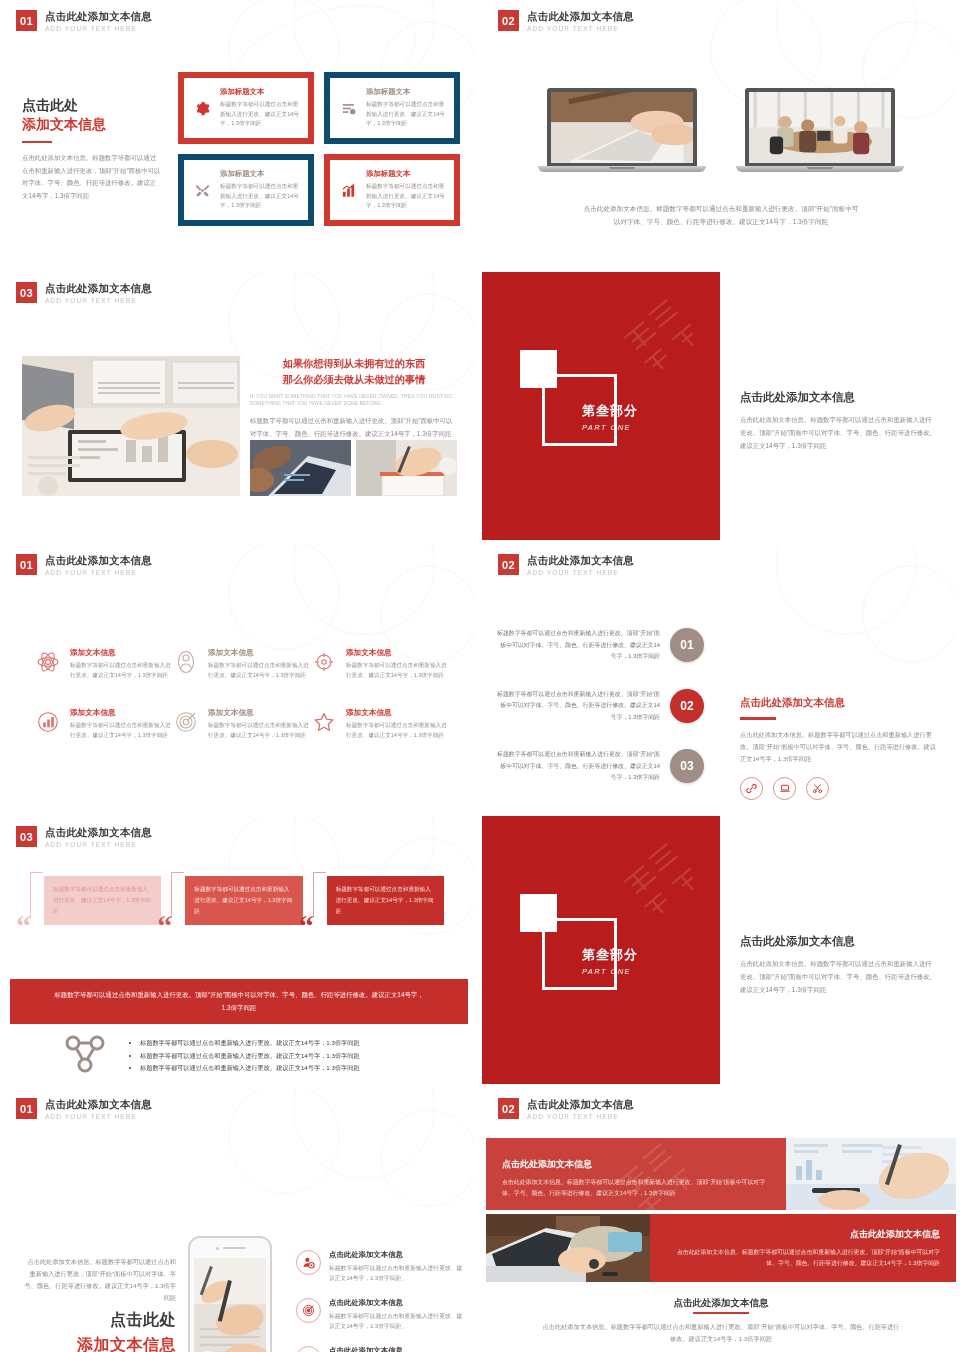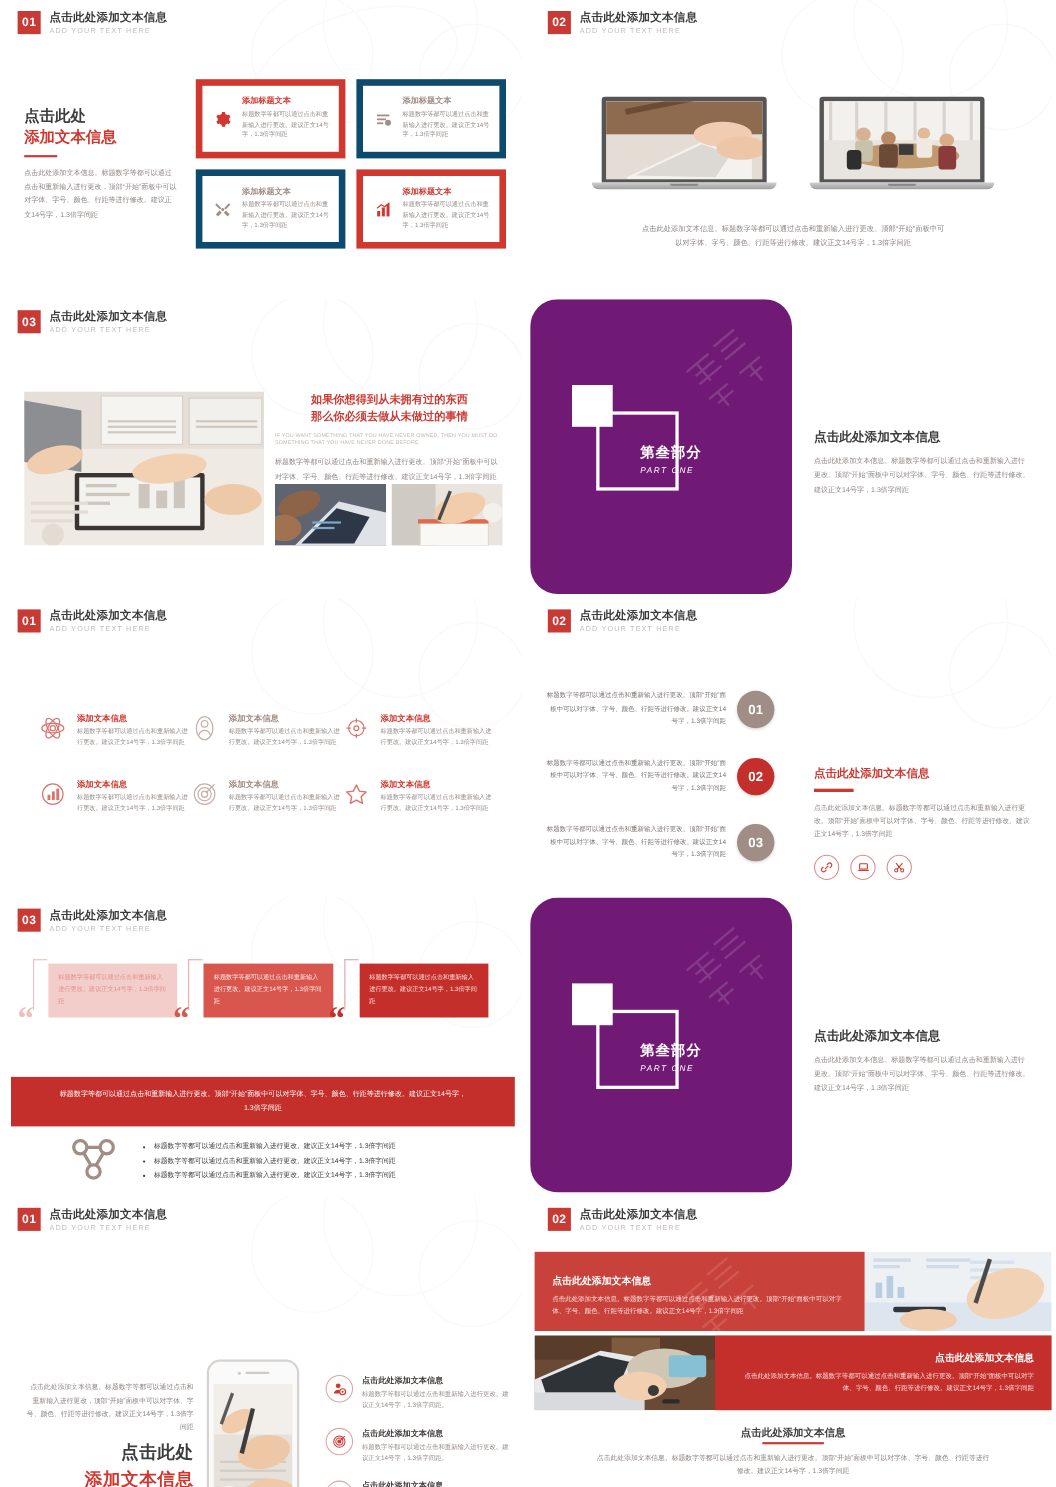--- a/index.html
+++ b/index.html
@@ -73,21 +73,21 @@
   
   .s3-main { position: absolute; left: 22px; top: 84px; width: 218px; height: 140px; }
   .s3-right { position: absolute; left: 250px; top: 84px; width: 208px; }
   .s3-q1 { font-size: 10.2px; font-weight: 700; color: #cc3a33; line-height: 1.55; text-align: center; }
   .s3-en { font-size: 4.9px; color: #c2b8b4; line-height: 1.5; margin-top: 5px; letter-spacing: .15px; }
   .s3-body { font-size: 6.4px; color: #8d8683; line-height: 1.95; margin-top: 8px; }
   .s3-thumbs { position: absolute; left: 250px; top: 168px; display: flex; gap: 5px; }
   .s3-thumbs > div { width: 101px; height: 56px; }
 
   
-  .part-red { position: absolute; left: 0; top: 0; width: 238px; height: 100%; background: #701a75; border-radius: 25px; }
+  .part-red { position: absolute; left: 0; top: 0; width: 238px; height: 100%; background: #b91c1c; }
   .part-sq { position: absolute; left: 38px; top: 78px; width: 37px; height: 38px; background: #fff; }
   .part-frame { position: absolute; left: 60px; top: 102px; width: 75px; height: 72px; border: 3px solid #fff; }
   .part-label { position: absolute; left: 100px; top: 130px; color: #fff; }
   .part-cn { font-size: 13px; font-weight: 700; letter-spacing: 1px; }
   .part-en { font-size: 7.5px; font-style: italic; letter-spacing: 1.4px; margin-top: 3px; }
   .part-txt { position: absolute; left: 258px; top: 118px; width: 196px; }
   .part-h { font-size: 11.5px; font-weight: 700; color: #3d3d3d; }
   .part-b { font-size: 6.4px; color: #8d8683; line-height: 2.0; margin-top: 9px; }
   .wm { position: absolute; left: 140px; top: 18px; width: 90px; height: 90px; opacity: .14; pointer-events: none; }
 

